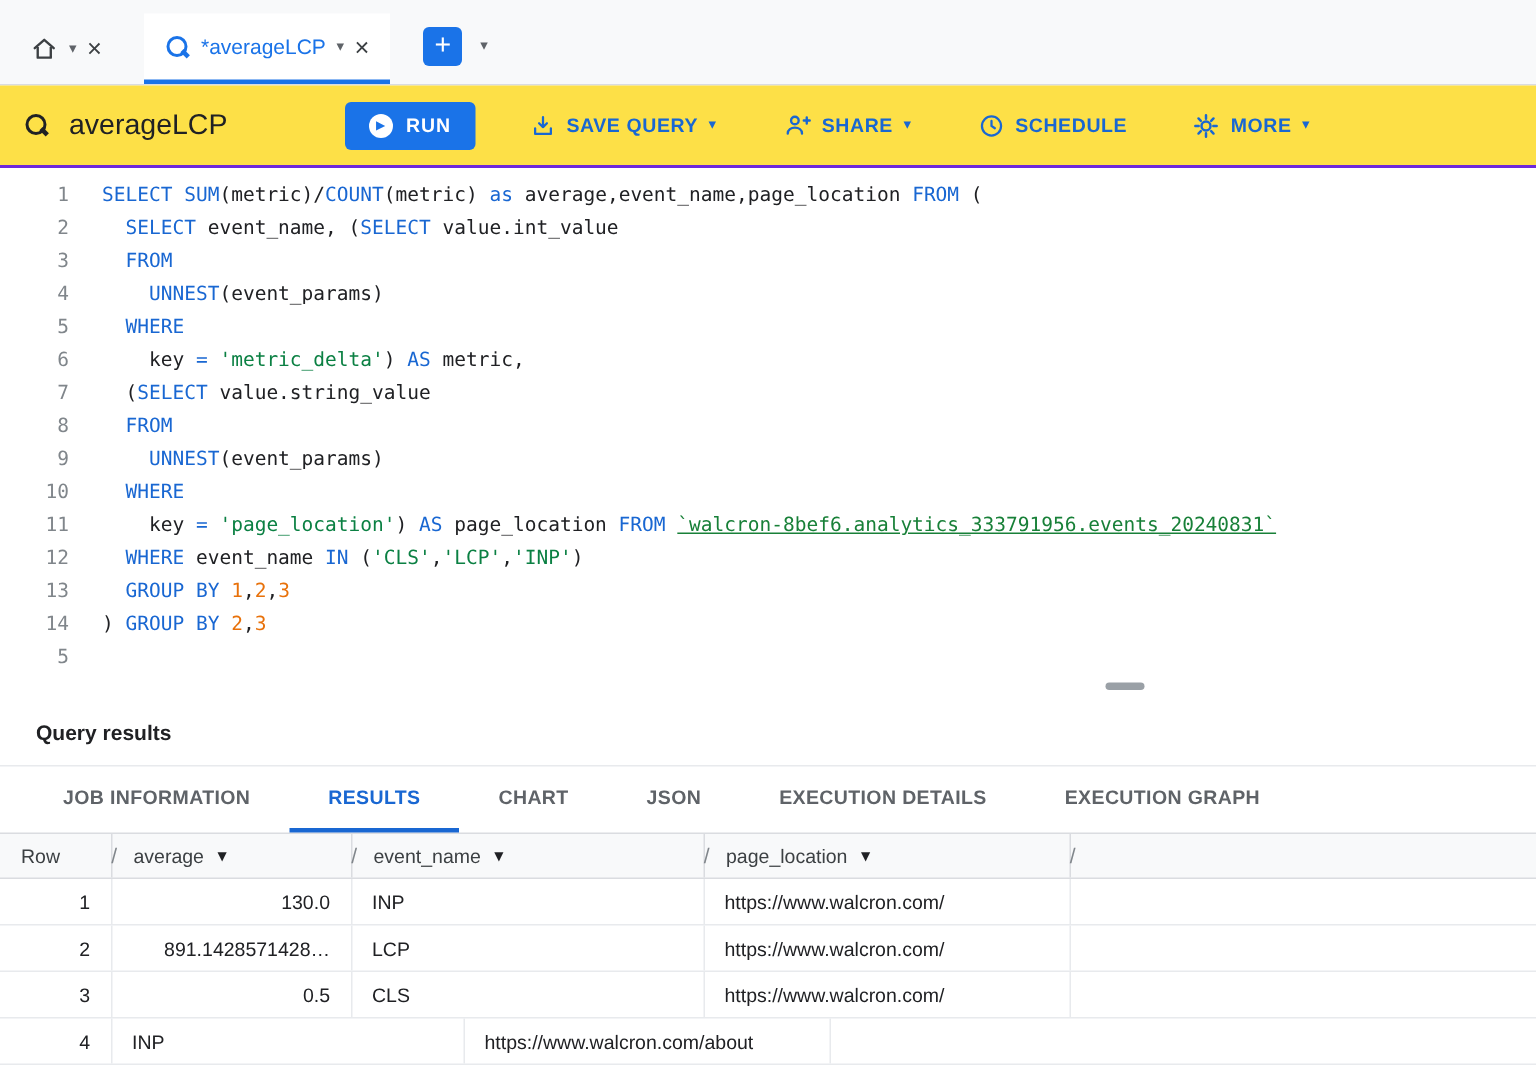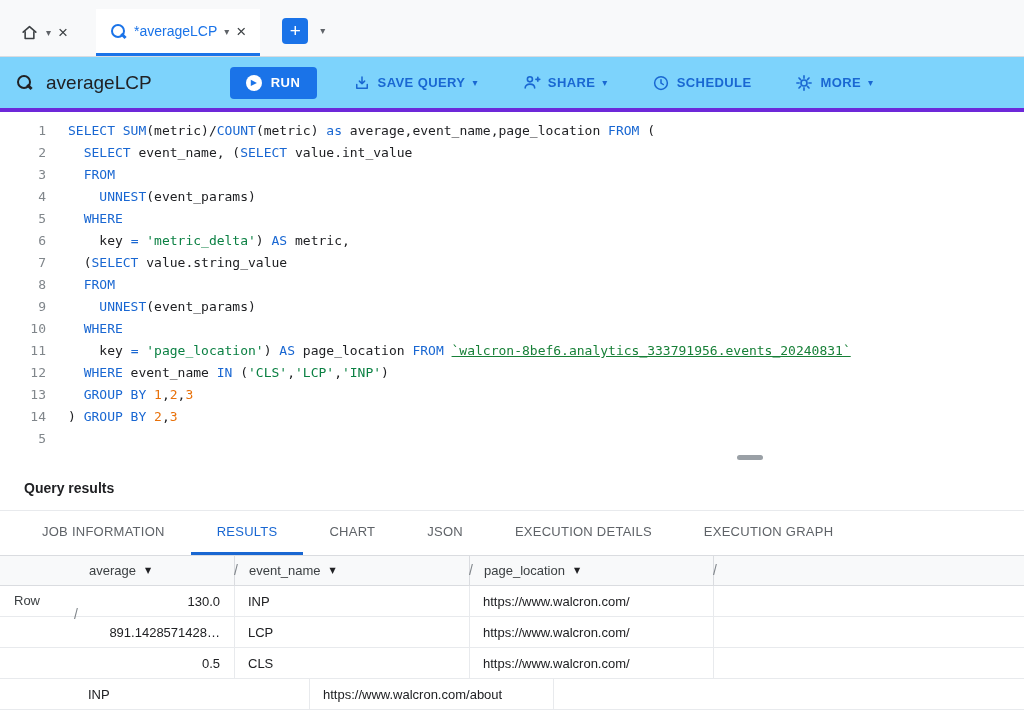--- a/index.html
+++ b/index.html
@@ -37,22 +37,22 @@
     border: 2px solid currentColor; border-radius: 50%; left: 1px; top: 1px;
   }
   .mag::after {
     content: ""; position: absolute; width: 2.5px; height: 6px;
     background: currentColor; transform: rotate(-45deg); left: 12px; top: 10px;
   }
   .dark-mag { color: #202124; }
 
   
   .toolbar {
-    height: 55px; background: #7dd3fc; display: flex; align-items: center;
-    padding: 0 16px; border-bottom: 4px solid #6d28d9;
+    height: 55px; background: #fde047; display: flex; align-items: center;
+    padding: 0 16px; border-bottom: 2px solid #6d28d9;
   }
   .title { font-size: 19px; color: #202124; margin-left: 13px; }
   .btn-run {
     display: flex; align-items: center; gap: 9px; background: var(--accent, #1a73e8);
     color: #fff; border: none; border-radius: 4px; height: 32px; padding: 0 16px;
     font-size: 13px; font-weight: 700; letter-spacing: .6px; margin-left: 78px; cursor: pointer;
     font-family: inherit;
   }
   .run-icon {
     width: 16px; height: 16px; background: #fff; border-radius: 50%;
@@ -86,38 +86,38 @@
     border-radius: 3px; background: #9aa0a6; cursor: row-resize;
   }
 
   
   .results-header {
     height: 45px; display: flex; align-items: center; padding: 0 24px;
     border-bottom: 1px solid #e8eaed; font-size: 14px; font-weight: 600; color: #202124;
   }
   .rtabs { height: 45px; display: flex; align-items: stretch; padding: 0 16px; border-bottom: 1px solid #dadce0; }
   .rtab {
-    display: flex; align-items: center; padding: 0 26px; font-size: 13px; font-weight: 400;
+    display: flex; align-items: center; padding: 0 26px; font-size: 13px; font-weight: 700;
     letter-spacing: .25px; color: #5f6368; border-bottom: 3px solid transparent; cursor: pointer;
   }
   .rtab.active { color: var(--keyword, #1967d2); border-bottom-color: var(--keyword, #1967d2); }
 
   
   .thead { display: flex; height: 30px; background: #f8f9fa; border-bottom: 1px solid #dadce0; }
   .th {
     position: relative; display: flex; align-items: center; padding: 0 12px 0 14px;
     color: #3c4043; border-right: 1px solid #dadce0; cursor: pointer;
   }
   .th.filler { flex: 1; border-right: none; cursor: default; }
   .th .sort { margin-left: 9px; font-size: 8px; color: #202124; font-family: "DejaVu Sans", sans-serif; }
   .th .grip { position: absolute; right: -4px; top: 6px; color: #80868b; font-size: 14px; z-index: 2; font-style: normal; }
   .tr { display: flex; height: 31px; border-bottom: 1px solid #e8eaed; }
   .td { display: flex; align-items: center; border-right: 1px solid #e8eaed; color: #202124; overflow: hidden; white-space: nowrap; }
   .td.filler { flex: 1; border-right: none; }
-  .c0 { width: 75px; flex: none; margin-top: 44px; }
+  .c0 { width: 75px; flex: none; }
   .c1 { width: 160px; flex: none; }
   .c2 { width: 235px; flex: none; }
   .c3 { width: 244px; flex: none; }
   .td.c0, .td.c1 { justify-content: flex-end; padding-right: 14px; }
   .td.c2, .td.c3 { padding-left: 13px; }
 </style>
 </head>
 <body>
 
 <div class="tabbar">

